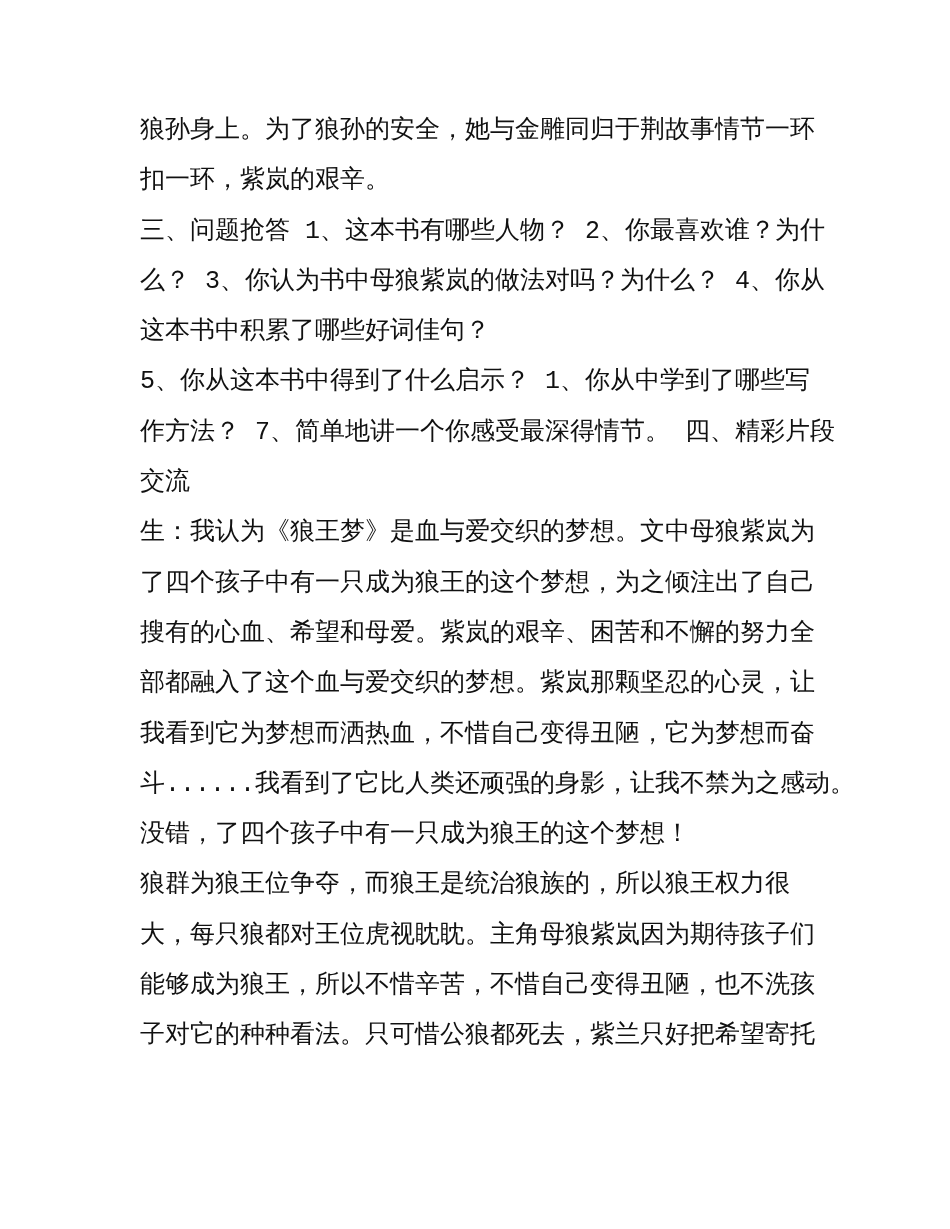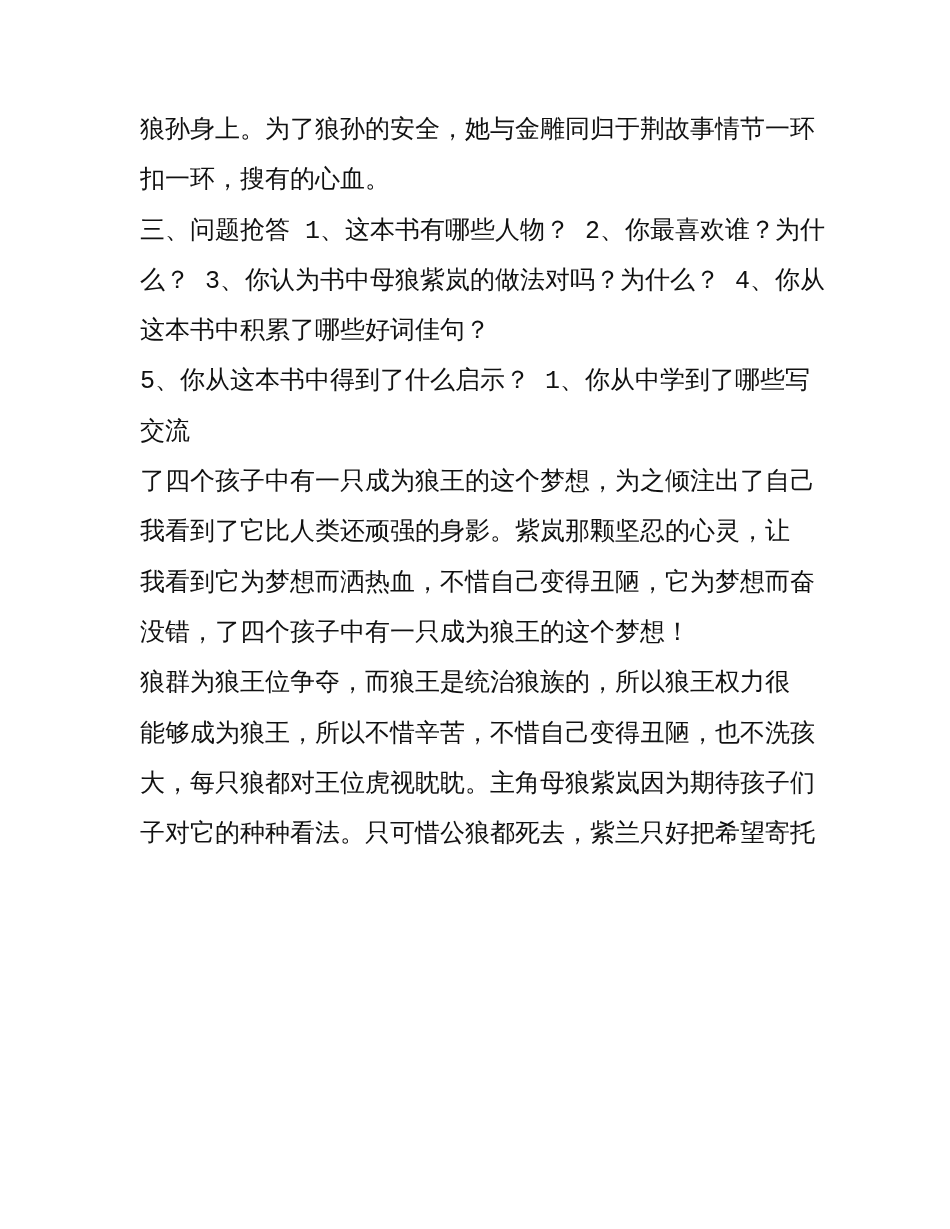--- a/index.html
+++ b/index.html
@@ -9,27 +9,31 @@
     font-family: Liberation Mono, monospace;
     font-size: 25px; line-height: 50.3px; color: #111111;
   }
   .line { display: block; white-space: nowrap; height: 50.3px; }
 </style>
 </head>
 <body>
 
 <div class="page">
   <span class="line">狼孙身上。为了狼孙的安全，她与金雕同归于荆故事情节一环</span>
-  <span class="line">扣一环，搜有的心血。</span>
+  <span class="line">扣一环，紫岚的艰辛。</span>
   <span class="line">三、问题抢答 1、这本书有哪些人物？ 2、你最喜欢谁？为什</span>
   <span class="line">么？ 3、你认为书中母狼紫岚的做法对吗？为什么？ 4、你从</span>
   <span class="line">这本书中积累了哪些好词佳句？</span>
   <span class="line">5、你从这本书中得到了什么启示？ 1、你从中学到了哪些写</span>
+  <span class="line">作方法？ 7、简单地讲一个你感受最深得情节。 四、精彩片段</span>
   <span class="line">交流</span>
+  <span class="line">生：我认为《狼王梦》是血与爱交织的梦想。文中母狼紫岚为</span>
   <span class="line">了四个孩子中有一只成为狼王的这个梦想，为之倾注出了自己</span>
-  <span class="line">我看到了它比人类还顽强的身影。紫岚那颗坚忍的心灵，让</span>
+  <span class="line">搜有的心血、希望和母爱。紫岚的艰辛、困苦和不懈的努力全</span>
+  <span class="line">部都融入了这个血与爱交织的梦想。紫岚那颗坚忍的心灵，让</span>
   <span class="line">我看到它为梦想而洒热血，不惜自己变得丑陋，它为梦想而奋</span>
+  <span class="line">斗......我看到了它比人类还顽强的身影，让我不禁为之感动。</span>
   <span class="line">没错，了四个孩子中有一只成为狼王的这个梦想！</span>
   <span class="line">狼群为狼王位争夺，而狼王是统治狼族的，所以狼王权力很</span>
+  <span class="line">大，每只狼都对王位虎视眈眈。主角母狼紫岚因为期待孩子们</span>
   <span class="line">能够成为狼王，所以不惜辛苦，不惜自己变得丑陋，也不洗孩</span>
-  <span class="line">大，每只狼都对王位虎视眈眈。主角母狼紫岚因为期待孩子们</span>
   <span class="line">子对它的种种看法。只可惜公狼都死去，紫兰只好把希望寄托</span>
 </div>
 
 </body></html>

